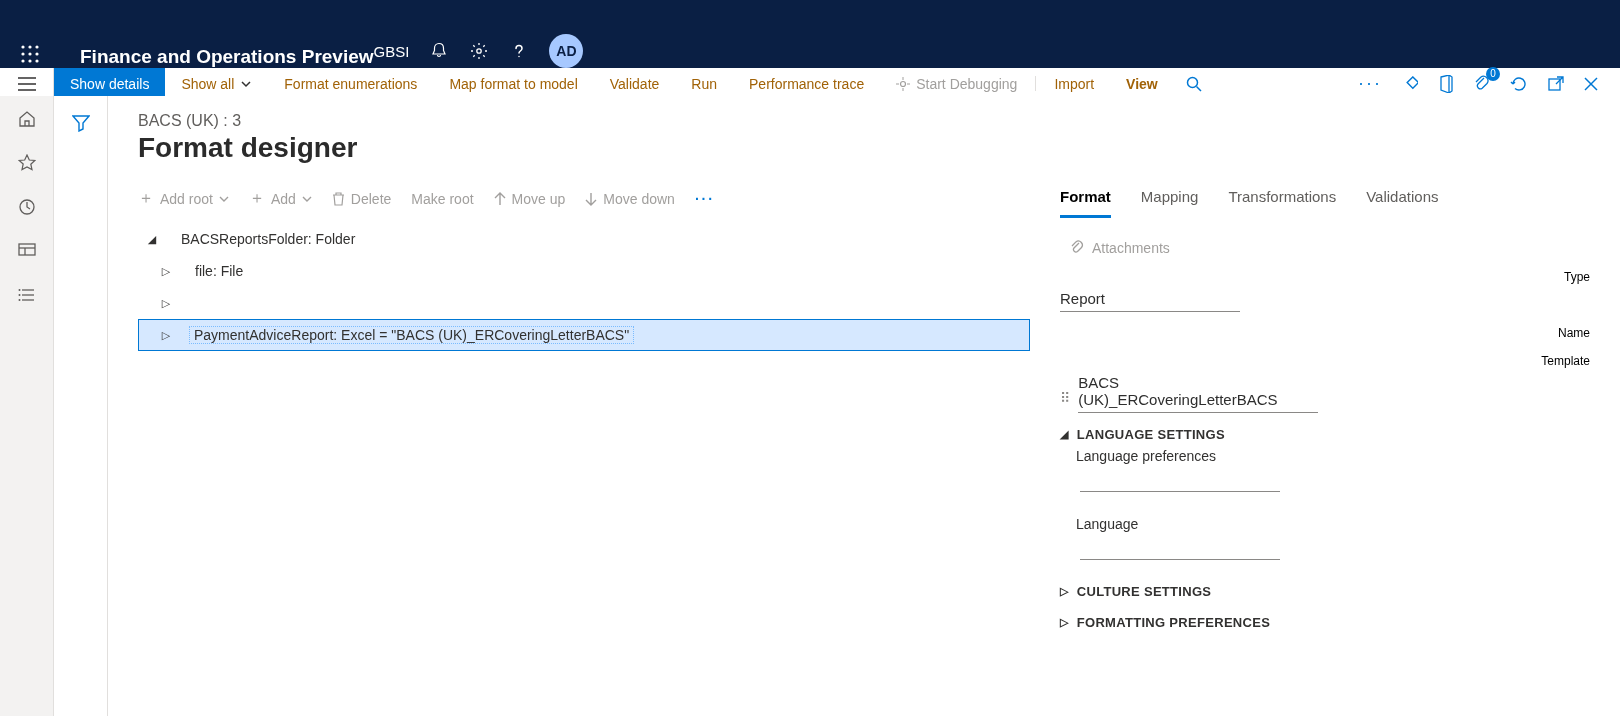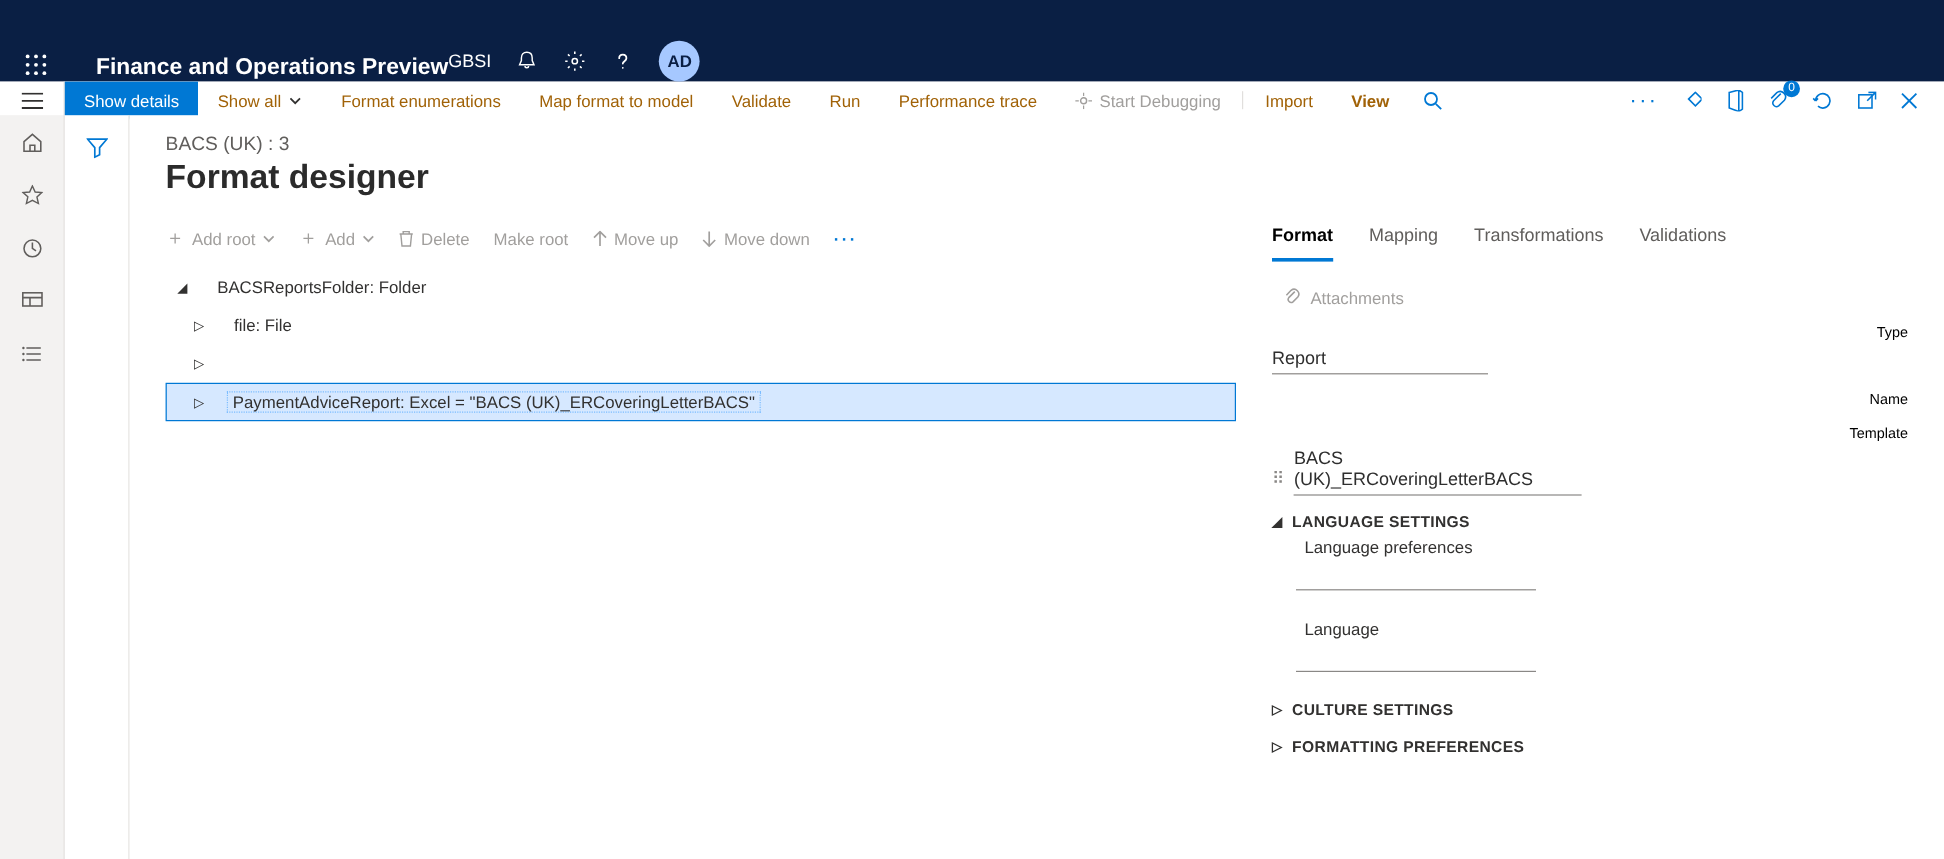--- a/index.html
+++ b/index.html
@@ -107,21 +107,21 @@
   .field-label{font-size:12px;color:#000000;margin-bottom:2px;text-align:right;}
   .field-val{font-size:15px;color:#2e2e2e;padding:4px 0;border-bottom:1px solid #8a8886;max-width:180px;}
   .field-val.wide{max-width:240px;}
 
   .tpl-row{display:flex;align-items:flex-end;gap:10px;}
   .grip{color:#8a8886;font-size:14px;line-height:22px;cursor:grab;letter-spacing:-2px;margin-bottom:4px;}
 
   .section{display:flex;align-items:center;gap:8px;font-weight:600;font-size:13px;letter-spacing:0.3px;color:#323130;margin-top:8px;margin-bottom:6px;cursor:pointer;}
   .section .caret{font-size:11px;}
   .section.collapsed{margin-top:16px;}
-  .sub-label{font-size:14px;color:#323130;margin:6px 0 4px 27px;}
+  .sub-label{font-size:14px;color:#323130;margin:6px 0 4px 16px;}
   .subfield{margin-left:20px;max-width:200px;border-bottom:1px solid #8a8886;height:24px;margin-bottom:24px;}
 
   svg{display:block;}
 </style>
 </head>
 <body>
 
 <div class="topbar">
   <div class="waffle">
     <svg width="18" height="18" viewBox="0 0 18 18">

